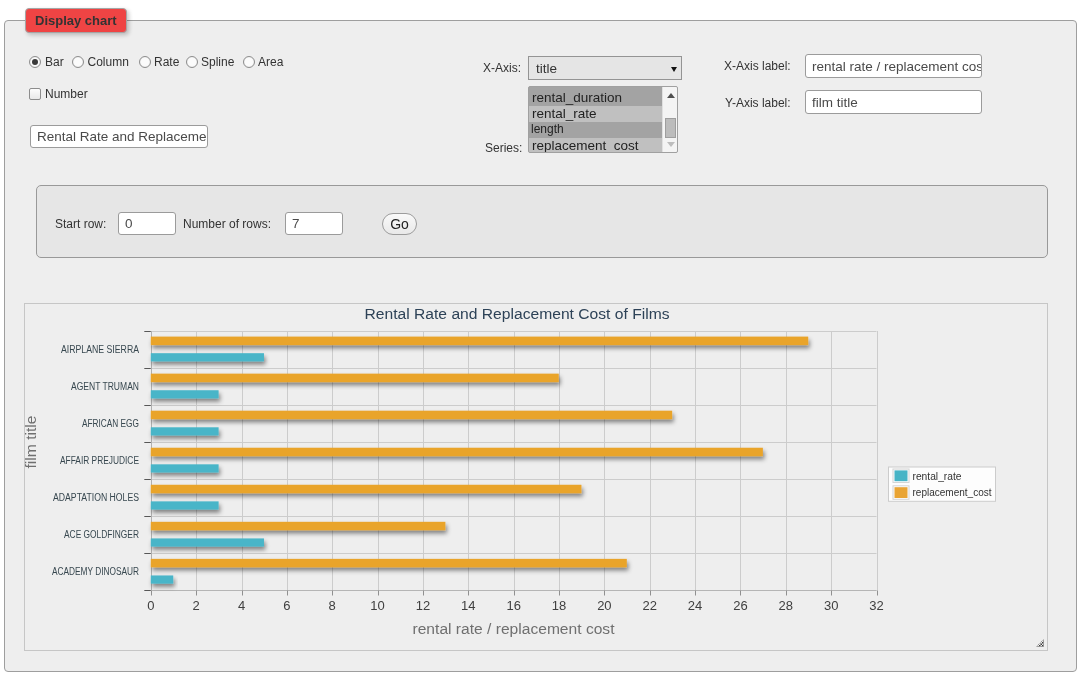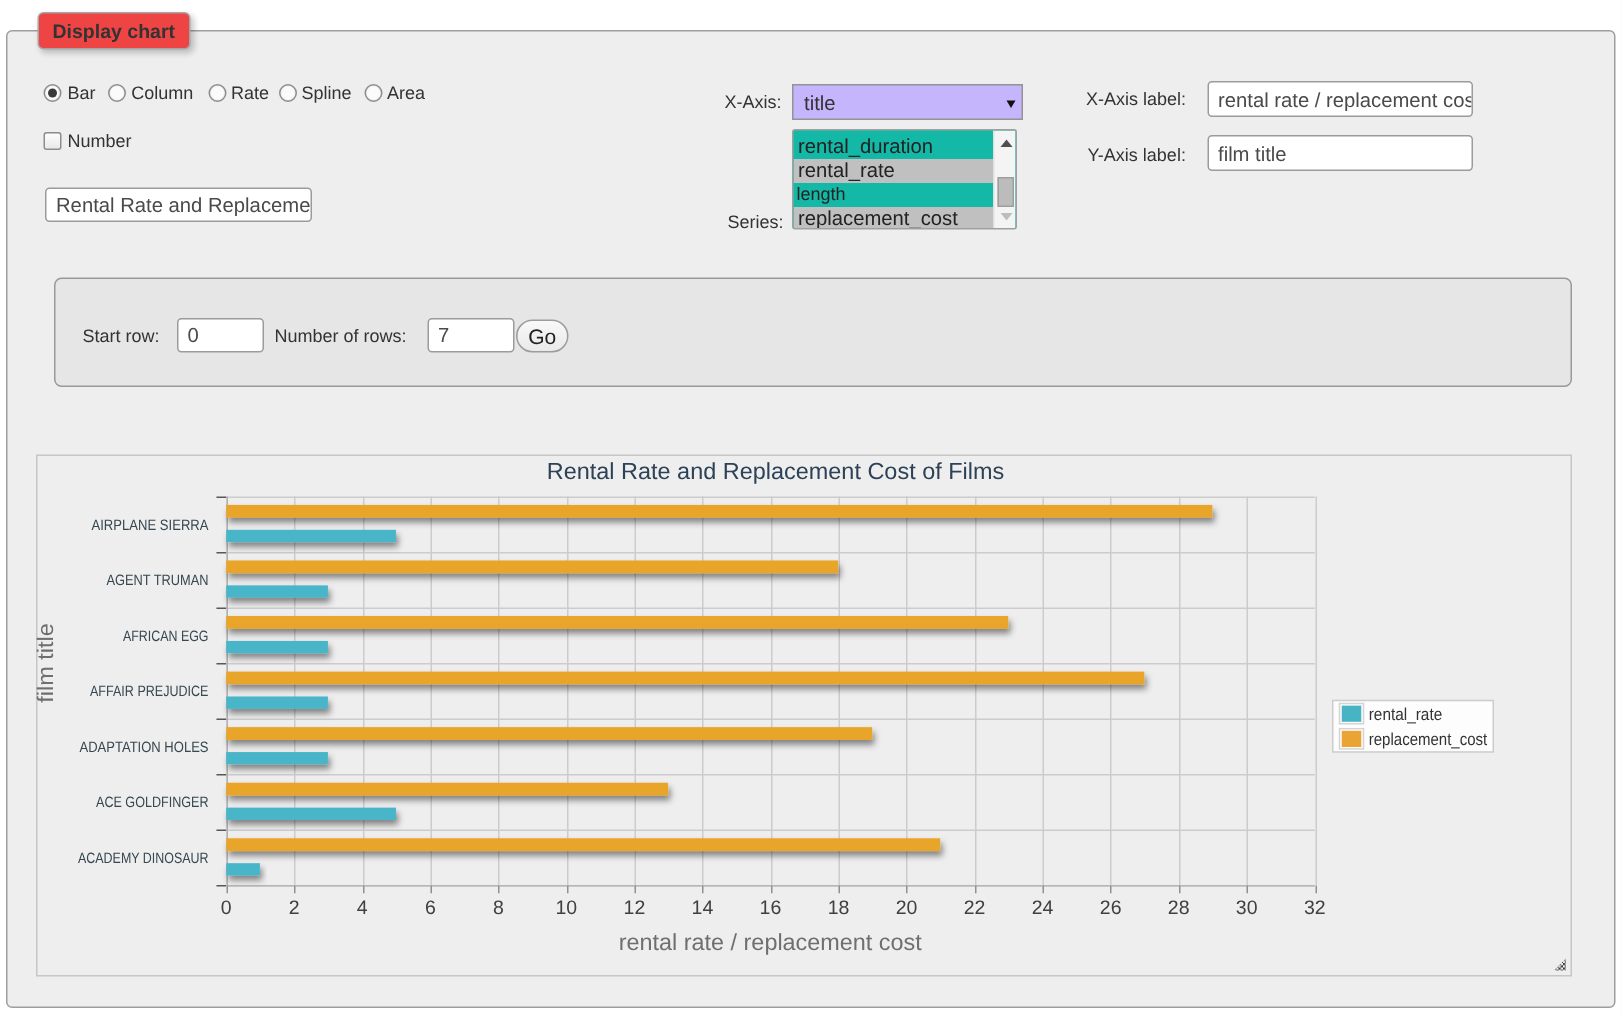--- a/index.html
+++ b/index.html
@@ -28,26 +28,26 @@
 <span class="lbl" style="left:201px;top:54.5px;">Spline</span>
 <div class="radio" style="left:243px;top:56px;"></div>
 <span class="lbl" style="left:258px;top:54.5px;">Area</span>
 
 <div class="check" style="left:29px;top:88px;"></div>
 <span class="lbl" style="left:45px;top:87px;">Number</span>
 
 <input type="text" value="Rental Rate and Replacement Cost of Films" style="left: 30px; top: 125px; width: 178px; height: 23px;">
 
 <span class="lbl" style="left:483px;top:61px;">X-Axis:</span>
-<div class="abs" style="left:528px;top:56px;width:154px;height:24px;background:#c4b5fd;border:1px solid #949494;">
+<div class="abs" style="left:528px;top:56px;width:154px;height:24px;background:#e5e5e5;border:1px solid #949494;">
   <span style="position:absolute;left:7px;top:4px;font-size:13.5px;color:#333;">title</span>
   <span style="position:absolute;right:4px;top:9.5px;width:0;height:0;border-left:3.5px solid transparent;border-right:3.5px solid transparent;border-top:5px solid #111;"></span>
 </div>
 
-<div class="abs" style="left:528px;top:86px;width:150px;height:67px;background:#14b8a6;border:1px solid #a0a0a0;border-radius:2px;overflow:hidden;">
+<div class="abs" style="left:528px;top:86px;width:150px;height:67px;background:#a3a3a3;border:1px solid #a0a0a0;border-radius:2px;overflow:hidden;">
   <div style="position:absolute;left:0;top:2.5px;right:15px;height:16px;font-size:13.5px;color:#222;padding-left:3px;">rental_duration</div>
   <div style="position:absolute;left:0;top:18.5px;right:15px;height:16px;background:#c0c0c0;font-size:13.5px;color:#222;padding-left:3px;">rental_rate</div>
   <div style="position:absolute;left:0;top:34.5px;right:15px;height:16px;font-size:12px;color:#222;padding-left:2px;">length</div>
   <div style="position:absolute;left:0;top:50.5px;right:15px;height:15px;background:#c0c0c0;font-size:13.5px;color:#222;padding-left:3px;">replacement_cost</div>
 
   <div style="position:absolute;right:0;top:0;width:15px;height:65px;background:#f4f4f4;border-left:1px solid #e0e0e0;">
     <span style="position:absolute;left:3.5px;top:6px;width:0;height:0;border-left:4px solid transparent;border-right:4px solid transparent;border-bottom:5.5px solid #4f4f4f;"></span>
     <div style="position:absolute;left:1.5px;top:31px;width:11px;height:20px;background:#bcbcbc;border:1px solid #9e9e9e;"></div>
     <span style="position:absolute;left:3.5px;bottom:5px;width:0;height:0;border-left:4px solid transparent;border-right:4px solid transparent;border-top:5.5px solid #bdbdbd;"></span>
   </div>
@@ -57,21 +57,21 @@
 <span class="lbl" style="left:724px;top:59px;">X-Axis label:</span>
 <input type="text" value="rental rate / replacement cost" style="left: 805px; top: 54px; width: 177px; height: 24px;">
 <span class="lbl" style="left:725px;top:96px;">Y-Axis label:</span>
 <input type="text" value="film title" style="left: 805px; top: 90px; width: 177px; height: 24px;">
 
 <div class="abs" style="left:36px;top:185px;width:1012px;height:73px;background:#e6e6e6;border:1px solid #999;border-radius:5px;"></div>
 <span class="lbl" style="left:55px;top:217px;">Start row:</span>
 <input type="text" value="0" style="left: 118px; top: 212px; width: 58px; height: 23px;">
 <span class="lbl" style="left:183px;top:217px;">Number of rows:</span>
 <input type="text" value="7" style="left: 285px; top: 212px; width: 58px; height: 23px;">
-<div class="abs" style="left:344px;top:213px;width:35px;height:22px;border:1px solid #9c9c9c;border-radius:11px;background:linear-gradient(180deg,#f9f9f9,#e9e9e9);text-align:center;line-height:20px;font-size:14px;color:#222;">Go</div>
+<div class="abs" style="left:382px;top:213px;width:35px;height:22px;border:1px solid #9c9c9c;border-radius:11px;background:linear-gradient(180deg,#f9f9f9,#e9e9e9);text-align:center;line-height:20px;font-size:14px;color:#222;">Go</div>
 
 <div class="abs" style="left:24px;top:303px;width:1024px;height:348px;background:#eee;border:1px solid #c6c6c6;"></div>
 
 <svg class="abs" style="left:0;top:0;" width="1081" height="681" viewBox="0 0 1081 681">
   <defs>
     <filter id="sh" x="-20%" y="-50%" width="140%" height="250%">
       <feDropShadow dx="1.5" dy="3.2" stdDeviation="2.1" flood-color="#000" flood-opacity="0.45"></feDropShadow>
     </filter>
     <pattern id="grip" width="3" height="3" patternUnits="userSpaceOnUse" x="1036" y="639">
       <rect width="1.5" height="1.5" fill="#3d3d3d"></rect>

